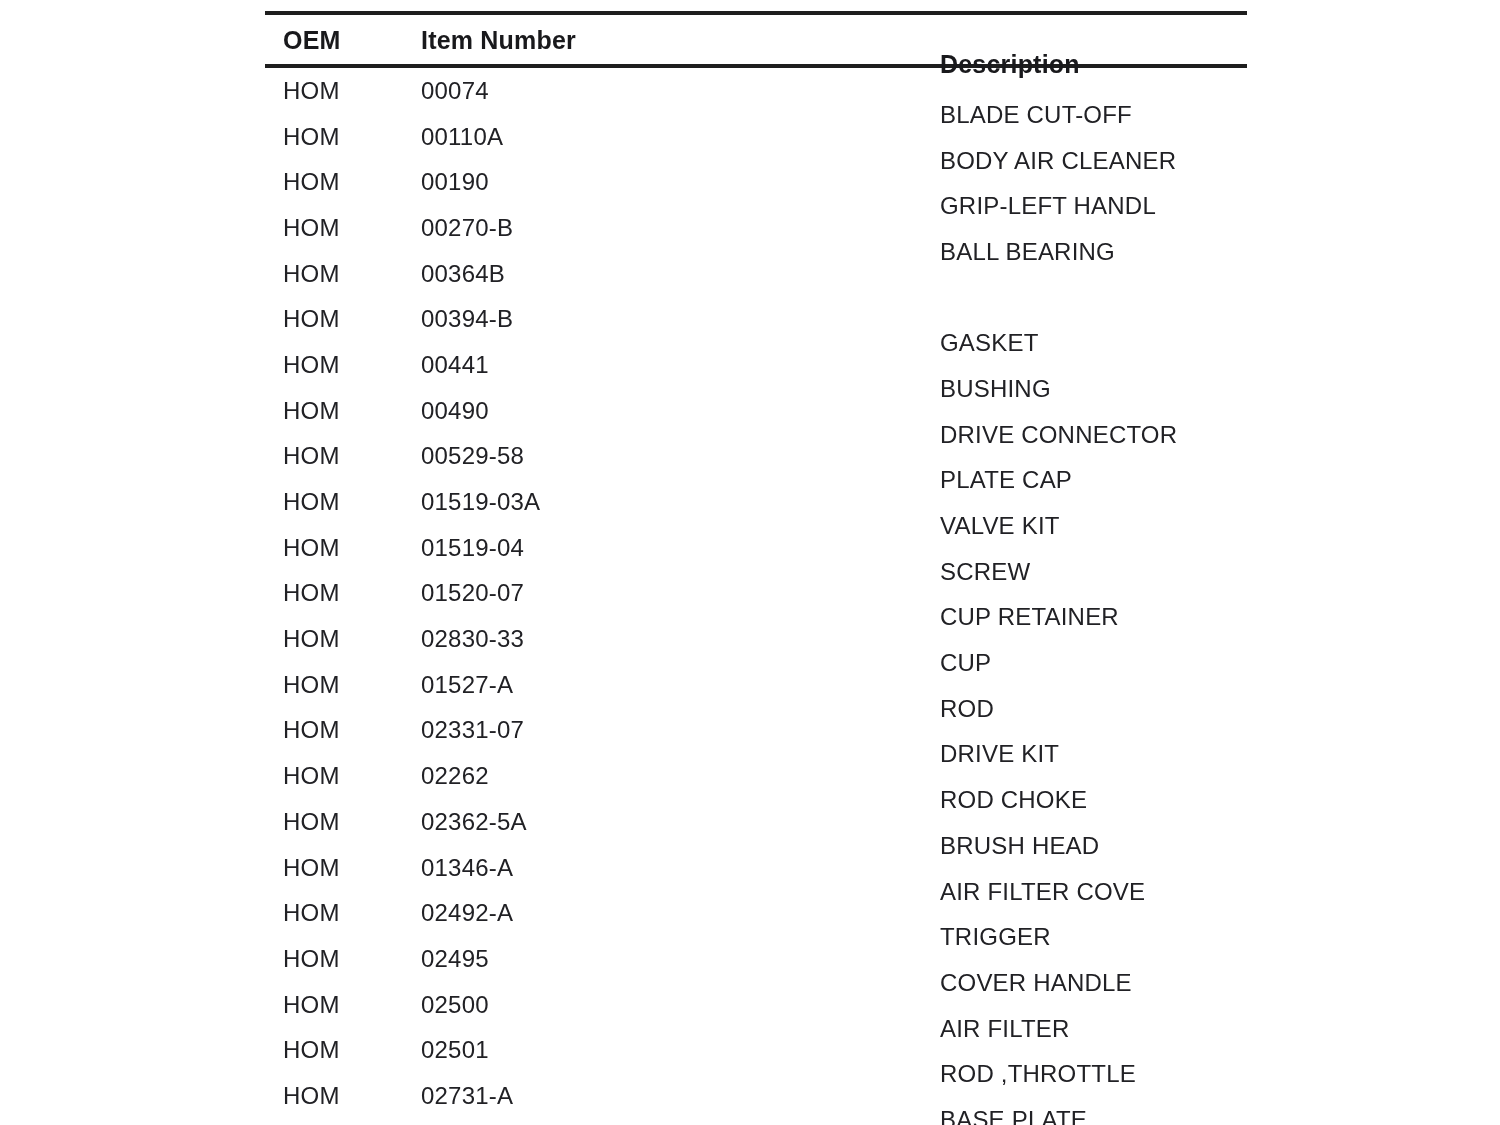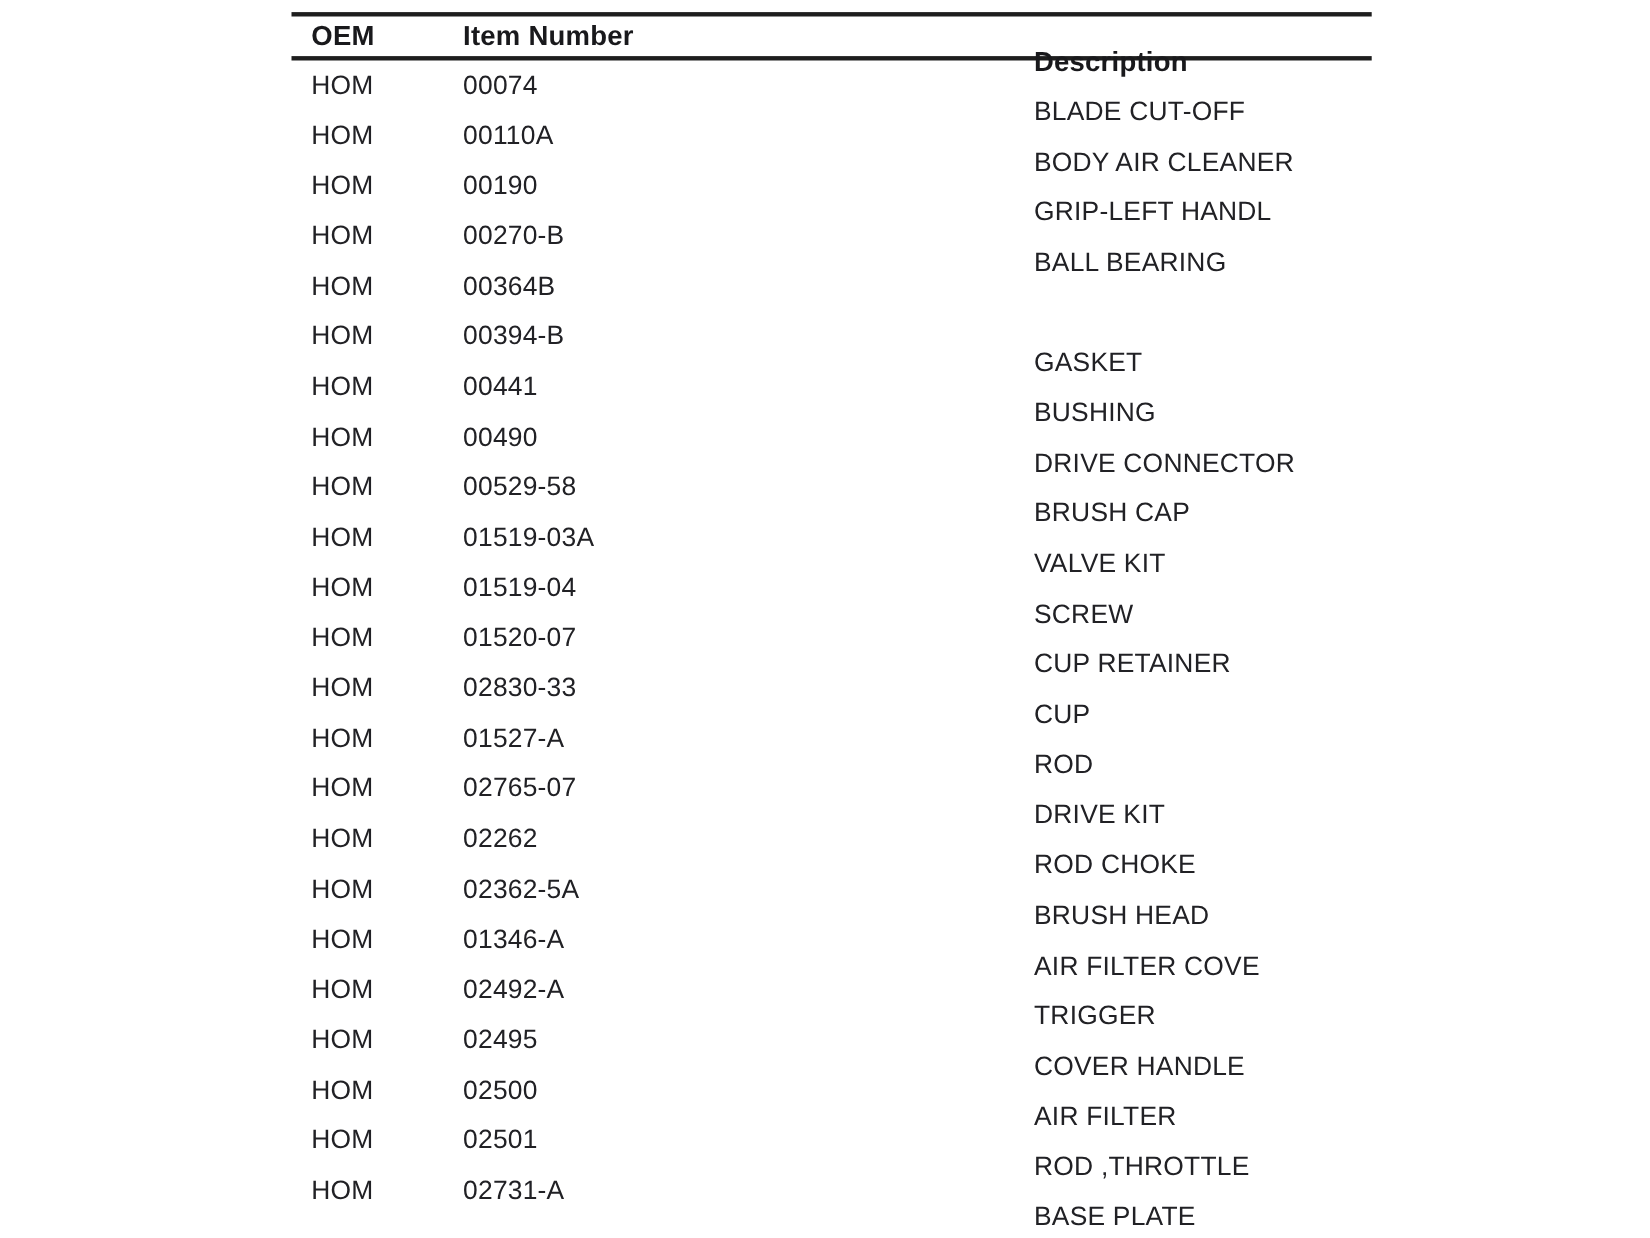--- a/index.html
+++ b/index.html
@@ -22,21 +22,21 @@
     top: 11px;
     width: 982px;
   }
   .rule {
     width: 100%;
     height: 4px;
     background: #1e1e1e;
   }
   .thead-row {
     position: relative;
-    height: 36px;
+    height: 49px;
   }
   .tbody {
     position: relative;
   }
   .trow {
     position: relative;
     height: 45.7px;
   }
   .cell {
     position: absolute;
@@ -108,21 +108,21 @@
           <span class="cell col-desc">BUSHING</span>
         </div>
         <div class="trow">
           <span class="cell col-oem">HOM</span>
           <span class="cell col-item">00490</span>
           <span class="cell col-desc">DRIVE CONNECTOR</span>
         </div>
         <div class="trow">
           <span class="cell col-oem">HOM</span>
           <span class="cell col-item">00529-58</span>
-          <span class="cell col-desc">BRUSH CAP</span>
+          <span class="cell col-desc">PLATE CAP</span>
         </div>
         <div class="trow">
           <span class="cell col-oem">HOM</span>
           <span class="cell col-item">01519-03A</span>
           <span class="cell col-desc">VALVE KIT</span>
         </div>
         <div class="trow">
           <span class="cell col-oem">HOM</span>
           <span class="cell col-item">01519-04</span>
           <span class="cell col-desc">SCREW</span>
@@ -137,21 +137,21 @@
           <span class="cell col-item">02830-33</span>
           <span class="cell col-desc">CUP</span>
         </div>
         <div class="trow">
           <span class="cell col-oem">HOM</span>
           <span class="cell col-item">01527-A</span>
           <span class="cell col-desc">ROD</span>
         </div>
         <div class="trow">
           <span class="cell col-oem">HOM</span>
-          <span class="cell col-item">02765-07</span>
+          <span class="cell col-item">02331-07</span>
           <span class="cell col-desc">DRIVE KIT</span>
         </div>
         <div class="trow">
           <span class="cell col-oem">HOM</span>
           <span class="cell col-item">02262</span>
           <span class="cell col-desc">ROD CHOKE</span>
         </div>
         <div class="trow">
           <span class="cell col-oem">HOM</span>
           <span class="cell col-item">02362-5A</span>

